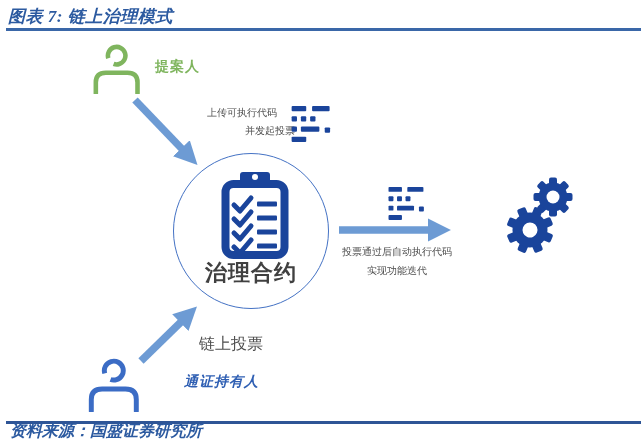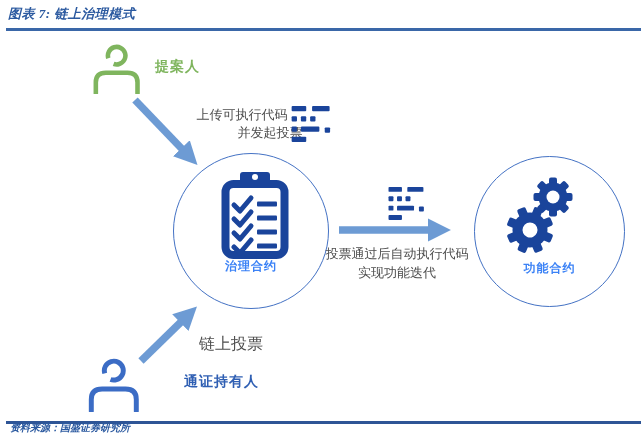--- a/index.html
+++ b/index.html
@@ -3,50 +3,50 @@
 <meta charset="utf-8">
 <style>
   html,body{margin:0;padding:0;background:#ffffff;}
   #canvas{
     position:relative;width:641px;height:443px;background:#ffffff;overflow:hidden;
     font-family:"Liberation Sans",sans-serif;
   }
   
   .fig-title{
     position:absolute;left:8px;top:5px;font-family:"Liberation Serif",serif;
-    font-style:italic;font-weight:700;font-size:13px;color:#2C5AA0;letter-spacing:.5px;
+    font-style:italic;font-weight:700;font-size:17px;color:#2C5AA0;letter-spacing:.5px;
     white-space:nowrap;
   }
   .rule-top{position:absolute;left:6px;right:0;top:28px;height:2.5px;background:#3A67A8;}
   .rule-bottom{position:absolute;left:6px;right:0;top:421px;height:3px;background:#2E5596;}
   .fig-source{
     position:absolute;left:10px;top:421px;font-family:"Liberation Serif",serif;
-    font-style:italic;font-weight:700;font-size:10px;color:#2C5AA0;white-space:nowrap;
+    font-style:italic;font-weight:700;font-size:16px;color:#2C5AA0;white-space:nowrap;
   }
   
   .arrows{position:absolute;left:0;top:0;pointer-events:none;}
   
   .node-circle{
     position:absolute;border:1.5px solid #4472C4;border-radius:50%;background:#ffffff;
     box-sizing:border-box;
   }
   .circle-governance{left:173px;top:153px;width:156px;height:156px;}
   .circle-function{left:474px;top:156px;width:151px;height:151px;}
   .circle-label{
-    position:absolute;left:0;width:100%;text-align:center;font-size:12px;font-weight:700;
-    color:#3b82f6;letter-spacing:1px;white-space:nowrap;
+    position:absolute;left:0;width:100%;text-align:center;font-size:22px;font-weight:700;
+    color:#404040;letter-spacing:1px;white-space:nowrap;
   }
   .circle-governance .circle-label{top:104px;}
   .circle-function .circle-label{top:103px;}
   
   .actor-label{position:absolute;font-size:14px;font-weight:700;letter-spacing:1px;white-space:nowrap;}
   .label-proposer{left:155px;top:58px;color:#7FB55E;}
-  .label-holder{left:184px;top:373px;color:#2F5FB3;}
+  .label-holder{left:184px;top:373px;color:#2F5FB3;font-style:italic;}
   
-  .note{position:absolute;font-size:13px;color:#4D4D4D;white-space:nowrap;}
+  .note{position:absolute;font-size:10px;color:#4D4D4D;white-space:nowrap;}
   .note.centered{transform:translateX(-50%);}
   .note-upload1{left:242px;top:106px;}
   .note-upload2{left:242px;top:124px;margin-left:28px;}
   .note-vote{left:199px;top:334px;font-size:16px;}
   .note-exec1{left:397px;top:245px;}
   .note-exec2{left:397px;top:264px;}
   
   .icon-abs{position:absolute;}
 </style>
 </head>
@@ -120,23 +120,20 @@
         <rect x="20" y="11.5" width="5.5" height="5.5" rx="1"></rect>
       <rect x="1" y="22" width="5.5" height="5.5" rx="1"></rect>
         <rect x="10.5" y="22" width="19" height="5.5" rx="1"></rect>
         <rect x="35" y="23" width="5.5" height="5.5" rx="1"></rect>
       <rect x="1" y="32.5" width="15" height="5.5" rx="1"></rect>
     </g>
   </svg>
   <div class="note centered note-exec1">投票通过后自动执行代码</div>
   <div class="note centered note-exec2">实现功能迭代</div>
 
-  <div class="node-circle circle-function">
-    <div class="circle-label">功能合约</div>
-  </div>
   <svg class="icon-abs" style="left:495px;top:165px;" width="110" height="100" viewBox="0 0 110 100">
 
     <g transform="translate(58,32)" fill="#1A449B">
       <g>
         <rect x="-4" y="-19.5" width="8" height="9" rx="2"></rect>
         <rect x="-4" y="-19.5" width="8" height="9" rx="2" transform="rotate(45)"></rect>
         <rect x="-4" y="-19.5" width="8" height="9" rx="2" transform="rotate(90)"></rect>
         <rect x="-4" y="-19.5" width="8" height="9" rx="2" transform="rotate(135)"></rect>
         <rect x="-4" y="-19.5" width="8" height="9" rx="2" transform="rotate(180)"></rect>
         <rect x="-4" y="-19.5" width="8" height="9" rx="2" transform="rotate(225)"></rect>

